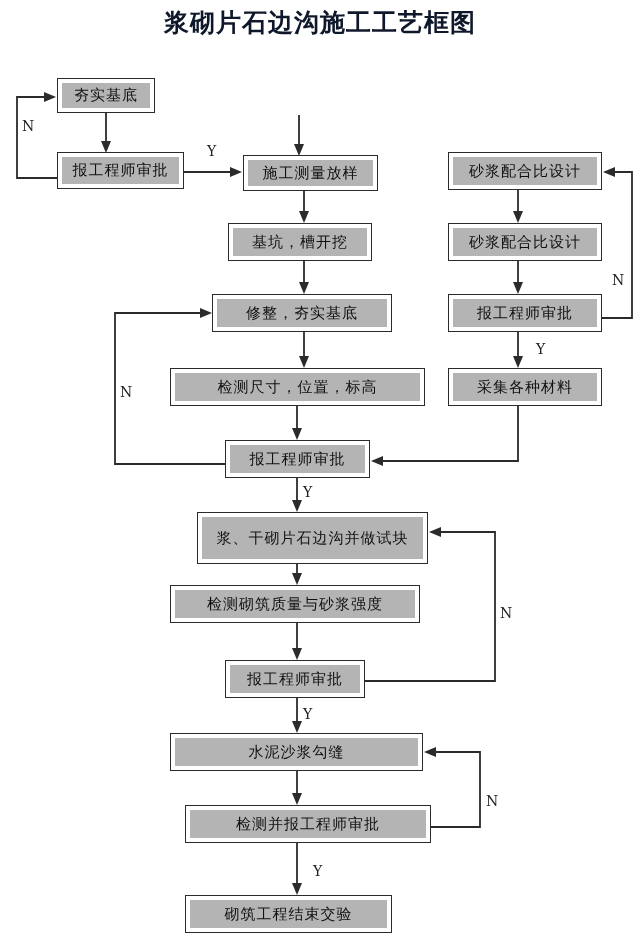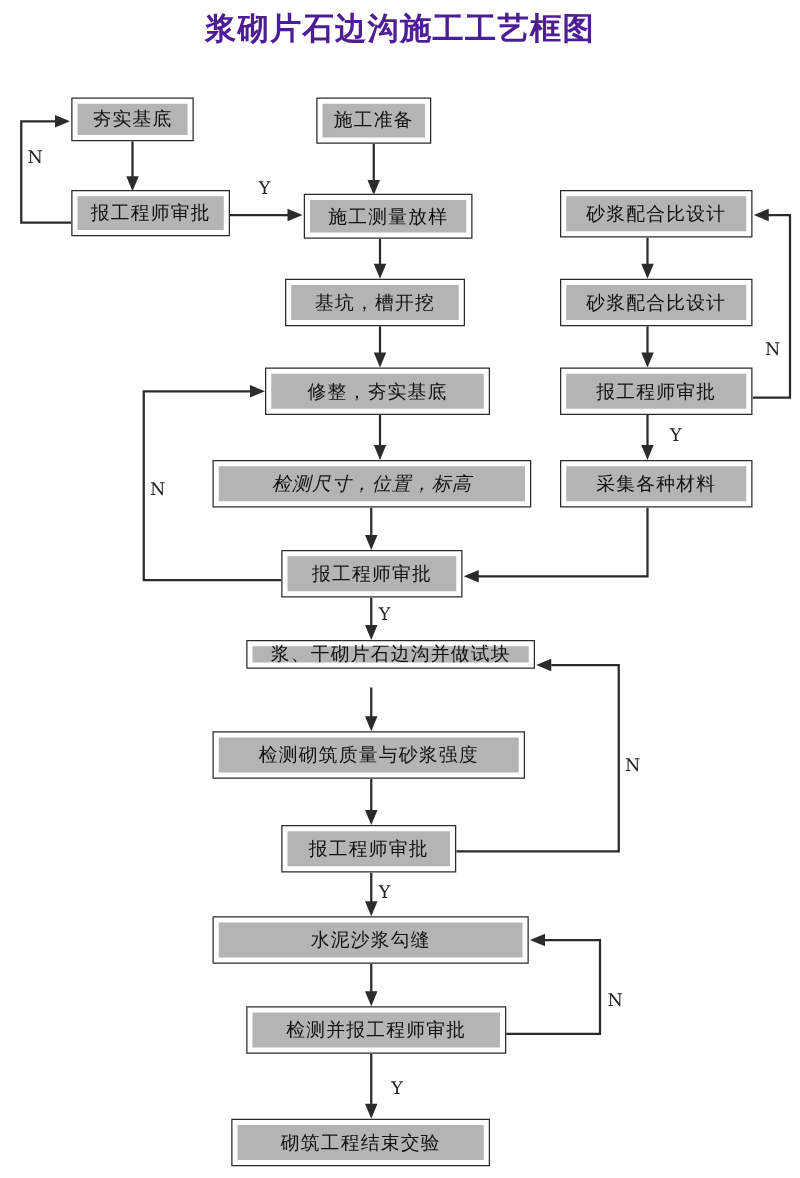--- a/index.html
+++ b/index.html
@@ -1,21 +1,21 @@
 <!DOCTYPE html>
 <html><head>
 <meta charset="utf-8">
 <style>
   html,body{margin:0;padding:0;background:#ffffff;}
   body{width:640px;height:942px;position:relative;overflow:hidden;
        font-family:"DejaVu Sans","Liberation Sans",sans-serif;}
   #chart{position:absolute;left:0;top:0;width:640px;height:942px;}
 
   .title{position:absolute;left:0;top:6px;width:640px;text-align:center;
-         font-size:25px;font-weight:700;color:#4c1d95;letter-spacing:1px;
+         font-size:25px;font-weight:700;color:#0f172a;letter-spacing:1px;
          font-family:"DejaVu Sans","Liberation Sans",sans-serif;}
 
   
   .node{position:absolute;box-sizing:border-box;background:#ffffff;
         border:1.6px solid #2b2b2b;display:flex;align-items:center;
         justify-content:center;padding:4px;}
   .node .plate{background:#b4b4b4;width:100%;height:100%;
         display:flex;align-items:center;justify-content:center;
         font-size:15px;color:#111111;white-space:nowrap;line-height:1;
         letter-spacing:1px;}
@@ -101,23 +101,20 @@
     <polygon points="424,752 436,747 436,757"></polygon>
 
     <line x1="297" y1="843" x2="297" y2="885"></line>
     <polygon points="297,895 292,883 302,883"></polygon>
   </svg>
 
   <div class="node" style="left:57px;top:78px;width:98px;height:35px;">
     <span class="plate">夯实基底</span>
   </div>
 
-  <div class="node" style="left:253px;top:78px;width:92px;height:37px;">
-    <span class="plate">施工准备</span>
-  </div>
 
   <div class="node" style="left:57px;top:152px;width:127px;height:37px;">
     <span class="plate">报工程师审批</span>
   </div>
 
   <div class="node" style="left:243px;top:155px;width:135px;height:36px;">
     <span class="plate">施工测量放样</span>
   </div>
 
   <div class="node" style="left:448px;top:152px;width:154px;height:38px;">
@@ -133,49 +130,49 @@
   </div>
 
   <div class="node" style="left:212px;top:294px;width:180px;height:38px;">
     <span class="plate">修整，夯实基底</span>
   </div>
 
   <div class="node" style="left:448px;top:294px;width:154px;height:38px;">
     <span class="plate">报工程师审批</span>
   </div>
 
-  <div class="node" style="left:170px;top:368px;width:255px;height:38px;font-style:italic;">
+  <div class="node" style="left:170px;top:368px;width:255px;height:38px;">
     <span class="plate">检测尺寸，位置，标高</span>
   </div>
 
   <div class="node" style="left:448px;top:368px;width:154px;height:38px;justify-content:center;">
     <span class="plate">采集各种材料</span>
   </div>
 
   <div class="node" style="left:225px;top:440px;width:145px;height:38px;">
     <span class="plate">报工程师审批</span>
   </div>
 
-  <div class="node" style="left:197px;top:512px;width:231px;height:23px;">
+  <div class="node" style="left:197px;top:512px;width:231px;height:52px;">
     <span class="plate">浆、干砌片石边沟并做试块</span>
   </div>
 
   <div class="node" style="left:170px;top:585px;width:250px;height:38px;">
     <span class="plate">检测砌筑质量与砂浆强度</span>
   </div>
 
   <div class="node" style="left:225px;top:660px;width:140px;height:38px;">
     <span class="plate">报工程师审批</span>
   </div>
 
   <div class="node" style="left:170px;top:733px;width:253px;height:38px;">
     <span class="plate">水泥沙浆勾缝</span>
   </div>
 
-  <div class="node" style="left:185px;top:805px;width:208px;height:38px;margin-left:12px;">
+  <div class="node" style="left:185px;top:805px;width:246px;height:38px;">
     <span class="plate">检测并报工程师审批</span>
   </div>
 
   <div class="node" style="left:185px;top:895px;width:207px;height:38px;">
     <span class="plate">砌筑工程结束交验</span>
   </div>
 
   <div class="branch" style="left:22px;top:118px;">N</div>
   <div class="branch" style="left:207px;top:143px;">Y</div>
   <div class="branch" style="left:612px;top:272px;">N</div>

